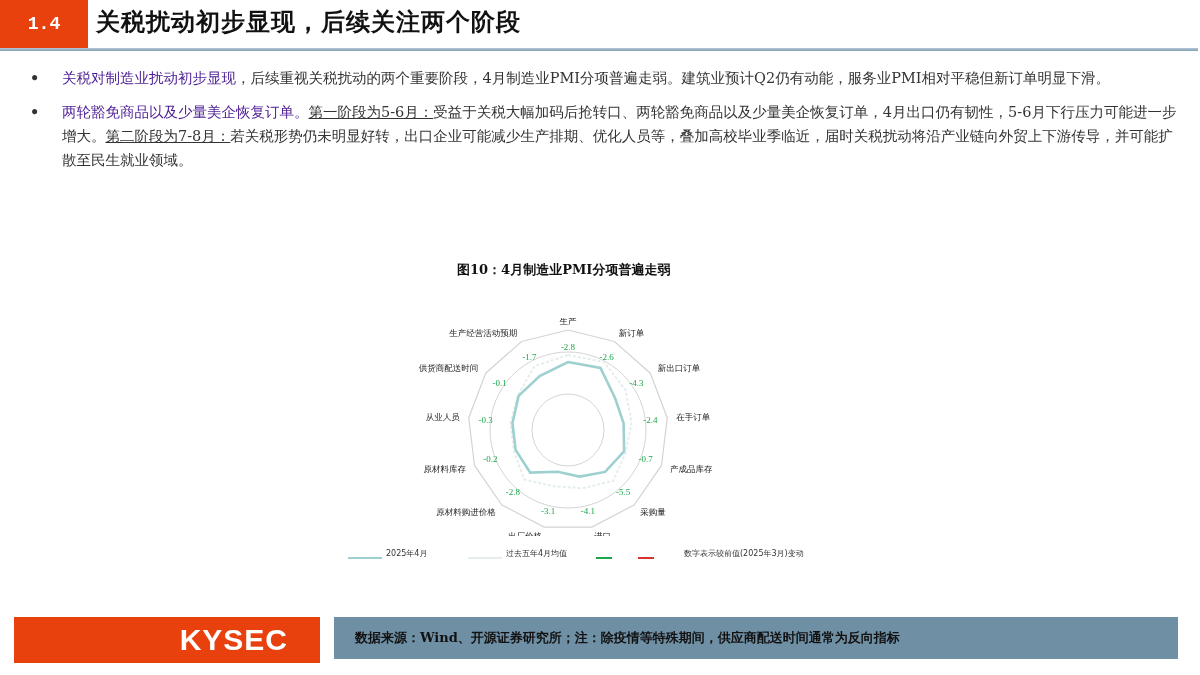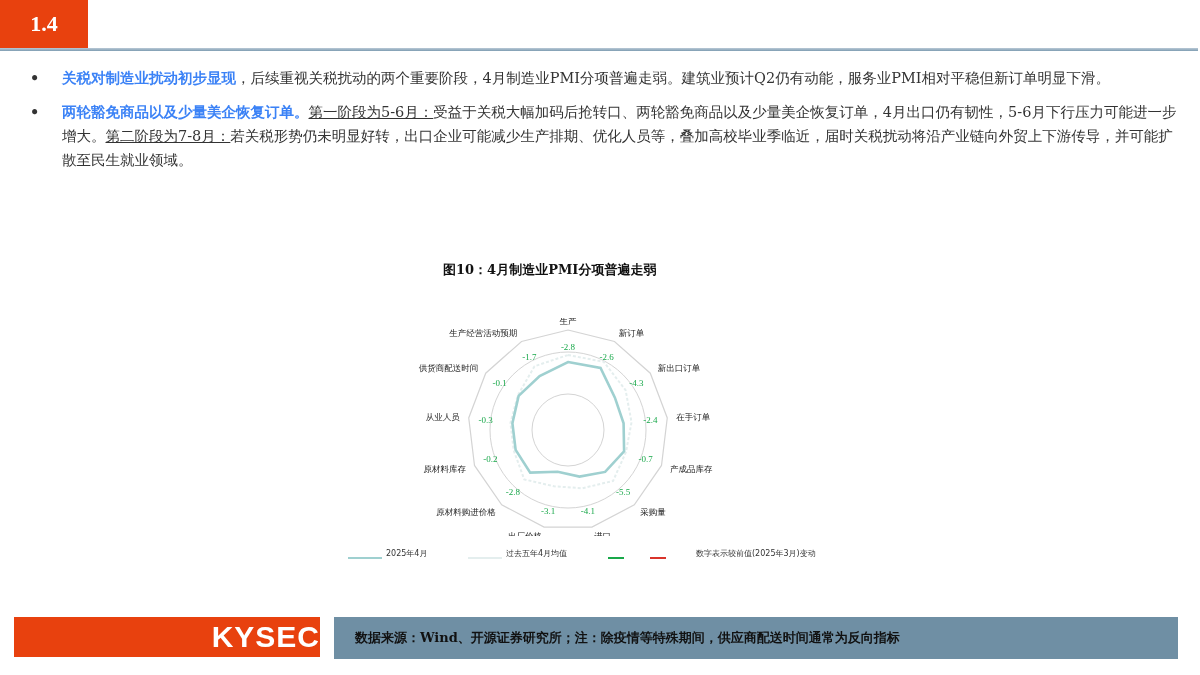--- a/index.html
+++ b/index.html
@@ -1,57 +1,58 @@
 <!DOCTYPE html>
 <html><head>
   <meta charset="utf-8">
   <style>
     * { margin: 0; padding: 0; box-sizing: border-box; }
     html, body { width: 1200px; height: 675px; background: #ffffff; overflow: hidden; }
     body { position: relative; font-family: "DejaVu Serif", "Liberation Serif", serif; color: #222; }
 
     .title-bar { position: absolute; left: 0; top: 0; width: 1200px; height: 52px; }
     .section-num { position: absolute; left: 0; top: 0; width: 88px; height: 48px; background: #e8410e;
-      color: #fff; font-family: Liberation Serif, serif; font-size: 22px; font-weight: bold;
+      color: #fff; font-family: Liberation Mono, monospace; font-size: 18px; font-weight: bold;
       display: flex; align-items: center; justify-content: center; }
     .section-title { position: absolute; left: 96px; top: 6px; font-size: 24px; font-weight: bold;
       color: #111; letter-spacing: 1px; font-family: "DejaVu Sans", sans-serif; }
     .title-rule { position: absolute; left: 0; top: 48px; width: 1198px; height: 3px;
       background: linear-gradient(#b9c9d6, #7f9db2); }
 
     .bullets { position: absolute; left: 30px; top: 66px; width: 1150px; font-size: 14.5px; line-height: 24px; color: #333; }
     .bullet { position: relative; padding-left: 32px; margin-bottom: 10px; }
     .bullet .dot { position: absolute; left: 0; top: 0; font-weight: bold; }
-    .bullet .strong { font-weight: bold; color: #3b82f6; }
+    .bullet .strong { font-weight: normal; color: #4c1d95; }
     .bullet .u { text-decoration: underline; }
 
-    .fig-title { position: absolute; left: 443px; top: 260px; width: 250px; font-size: 13px; font-weight: bold;
+    .fig-title { position: absolute; left: 457px; top: 260px; width: 250px; font-size: 13px; font-weight: bold;
       line-height: 20px; color: #111; }
 
     .radar { position: absolute; left: 410px; top: 318px; width: 320px; height: 218px; }
     .radar svg { width: 320px; height: 218px; }
     .ax-label { font-size: 8.5px; fill: #222; font-family: "DejaVu Sans", sans-serif; }
     .val-label { font-size: 9px; fill: #19a84a; font-family: "Liberation Serif", serif; }
 
     .legend { position: absolute; left: 348px; top: 548px; width: 500px; height: 16px; font-size: 8px;
       color: #333; font-family: "DejaVu Sans", sans-serif; }
     .leg-item { position: absolute; top: 0; display: flex; align-items: flex-end; gap: 4px; }
     .leg-line { display: inline-block; height: 2px; }
 
-    .footer-logo { position: absolute; left: 14px; top: 617px; width: 306px; height: 40px; background: #e8410e;
-      display: flex; align-items: center; justify-content: flex-end; }
+    .footer-logo { position: absolute; left: 14px; top: 617px; width: 306px; height: 46px; background: #e8410e;
+      display: flex; align-items: center; justify-content: flex-end; padding-right: 32px; }
     .footer-logo span { color: #fff; font-family: "Liberation Sans", sans-serif; font-size: 30px; font-weight: bold; letter-spacing: 1px; }
     .footer-note { position: absolute; left: 334px; top: 617px; width: 844px; height: 42px; background: #6f8fa4;
       display: flex; align-items: center; padding-left: 21px; font-size: 13px; font-weight: bold; color: #111; }
   </style>
 </head>
 <body>
 
 <div class="title-bar">
   <div class="section-num">1.4</div>
+  <div class="section-title">关税扰动初步显现，后续关注两个阶段</div>
   <div class="title-rule"></div>
 </div>
 
 <div class="bullets">
   <div class="bullet">
     <span class="dot">•</span>
     <span class="strong">关税对制造业扰动初步显现</span><span>，后续重视关税扰动的两个重要阶段，4月制造业PMI分项普遍走弱。建筑业预计Q2仍有动能，服务业PMI相对平稳但新订单明显下滑。</span>
   </div>
   <div class="bullet">
     <span class="dot">•</span>
@@ -99,21 +100,21 @@
 
 <div class="legend">
   <div class="leg-item" style="left:0;">
     <span class="leg-line" style="width:34px;background:#9fd0d0;"></span>
     <span>2025年4月</span>
   </div>
   <div class="leg-item" style="left:120px;">
     <span class="leg-line" style="width:34px;background:#e4eeee;"></span>
     <span>过去五年4月均值</span>
   </div>
-  <div class="leg-item" style="left:260px;gap:30px;">
+  <div class="leg-item" style="left:248px;gap:30px;">
     <span class="leg-line" style="width:16px;background:#19a84a;"></span>
     <span class="leg-line" style="width:16px;background:#d9342b;margin-left:-4px;"></span>
     <span>数字表示较前值(2025年3月)变动</span>
   </div>
 </div>
 
 <div class="footer-logo">
   <span>KYSEC</span>
 </div>
 <div class="footer-note">数据来源：Wind、开源证券研究所；注：除疫情等特殊期间，供应商配送时间通常为反向指标</div>

